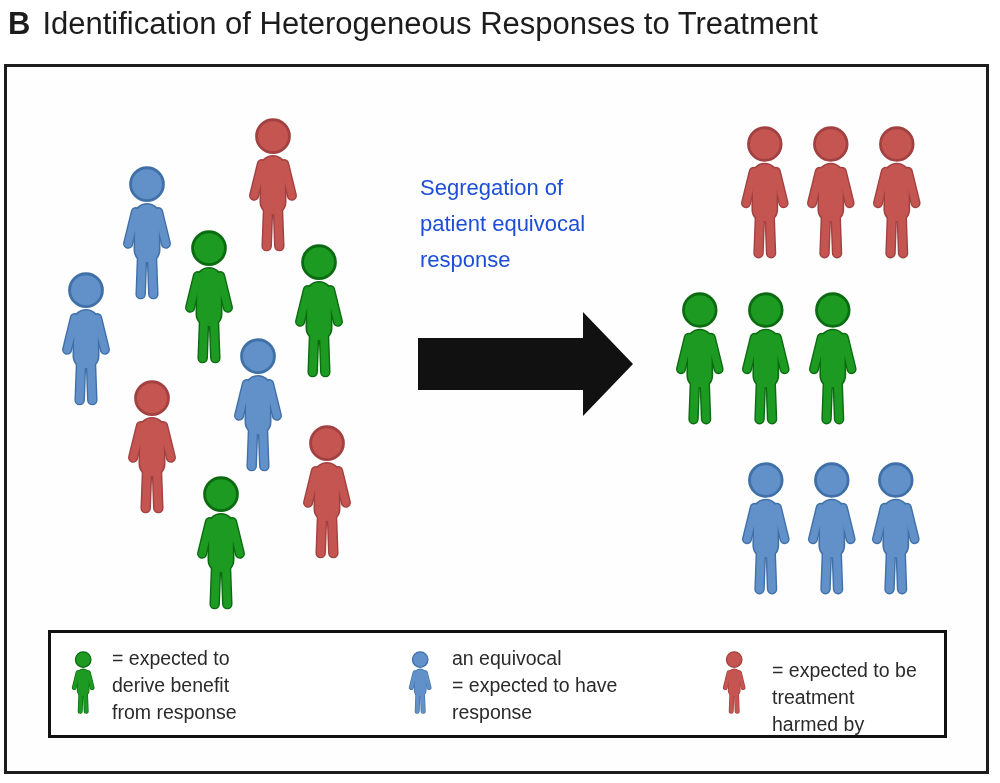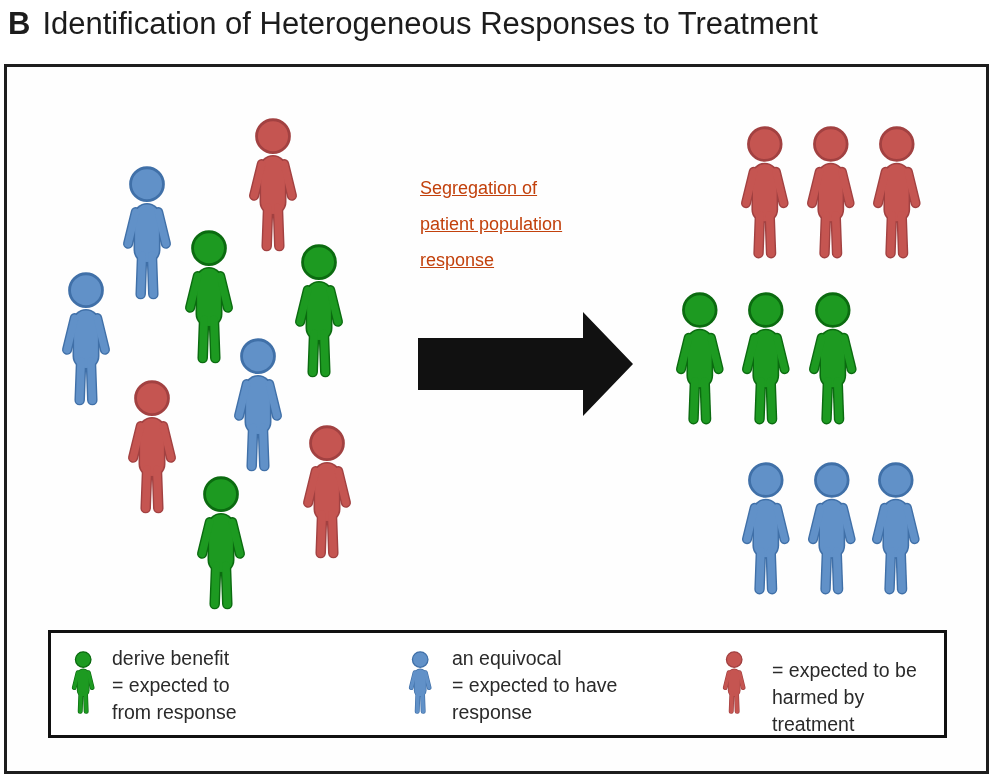--- a/index.html
+++ b/index.html
@@ -14,21 +14,21 @@
               border:3px solid #1d1d1d;background:#fefefe;box-sizing:border-box;}
 
   .person{position:absolute;}
   .person svg{display:block;overflow:visible;}
 
   .c-green{--pf:var(--green-f);--po:var(--green-o);}
   .c-blue{--pf:var(--blue-f);--po:var(--blue-o);}
   .c-red{--pf:var(--red-f);--po:var(--red-o);}
 
   .arrow-label{position:absolute;left:420px;top:170px;width:260px;
-               font-size:18px;line-height:36px;color:#c2410c;text-decoration:underline;}
+               font-size:22px;line-height:36px;color:#1d4ed8;}
   .arrow-label span{display:block;}
 
   .arrow-svg{position:absolute;left:418px;top:312px;}
 
   .legend-box{position:absolute;left:48px;top:630px;width:899px;height:108px;
               border:3px solid #111;background:#fff;box-sizing:border-box;}
   .legend-text{position:absolute;font-size:19.5px;line-height:27px;color:#2a2a2a;
                white-space:nowrap;}
   .legend-text span{display:block;}
 </style>
@@ -110,21 +110,21 @@
       </div>
       <div class="person c-green" style="left: 193px; top: 476px;">
         <svg viewBox="0 0 80 200" width="56" height="140">
           <use href="#person-shape"></use>
         </svg>
       </div>
     </div>
 
   <div class="arrow-label">
     <span>Segregation of</span>
-    <span>patient population</span>
+    <span>patient equivocal</span>
     <span>response</span>
   </div>
 
   <svg class="arrow-svg" width="215" height="104">
     <polygon id="arrow-poly" points="0,26 165,26 165,0 215,52 165,104 165,78 0,78" fill="#111111"></polygon>
   </svg>
 
   <div id="rows-group">
       <div class="person c-red" style="left: 737.2px; top: 126px;">
         <svg viewBox="0 0 80 200" width="55.6" height="139">
@@ -174,39 +174,39 @@
     </div>
 
   <div class="legend-box"></div>
   <div id="legend-items">
       <div class="person c-green" style="left: 69.8px; top: 651px;">
         <svg viewBox="0 0 80 200" width="26.400000000000002" height="66">
           <use href="#person-shape"></use>
         </svg>
       </div>
       <div class="legend-text" style="left: 112px; top: 645px;">
+        <span>= expected to</span>
         <span>derive benefit</span>
-        <span>= expected to</span>
         <span>from response</span>
       </div>
       <div class="person c-blue" style="left: 406.8px; top: 651px;">
         <svg viewBox="0 0 80 200" width="26.400000000000002" height="66">
           <use href="#person-shape"></use>
         </svg>
       </div>
       <div class="legend-text" style="left: 452px; top: 645px;">
         <span>an equivocal</span>
         <span>= expected to have</span>
         <span>response</span>
       </div>
       <div class="person c-red" style="left: 720.8px; top: 651px;">
         <svg viewBox="0 0 80 200" width="26.400000000000002" height="66">
           <use href="#person-shape"></use>
         </svg>
       </div>
       <div class="legend-text" style="left: 772px; top: 645px; margin-top: 12px;">
         <span>= expected to be</span>
+        <span>treatment</span>
         <span>harmed by</span>
-        <span>treatment</span>
       </div>
     </div>
 
 </div>
 
 </body></html>

